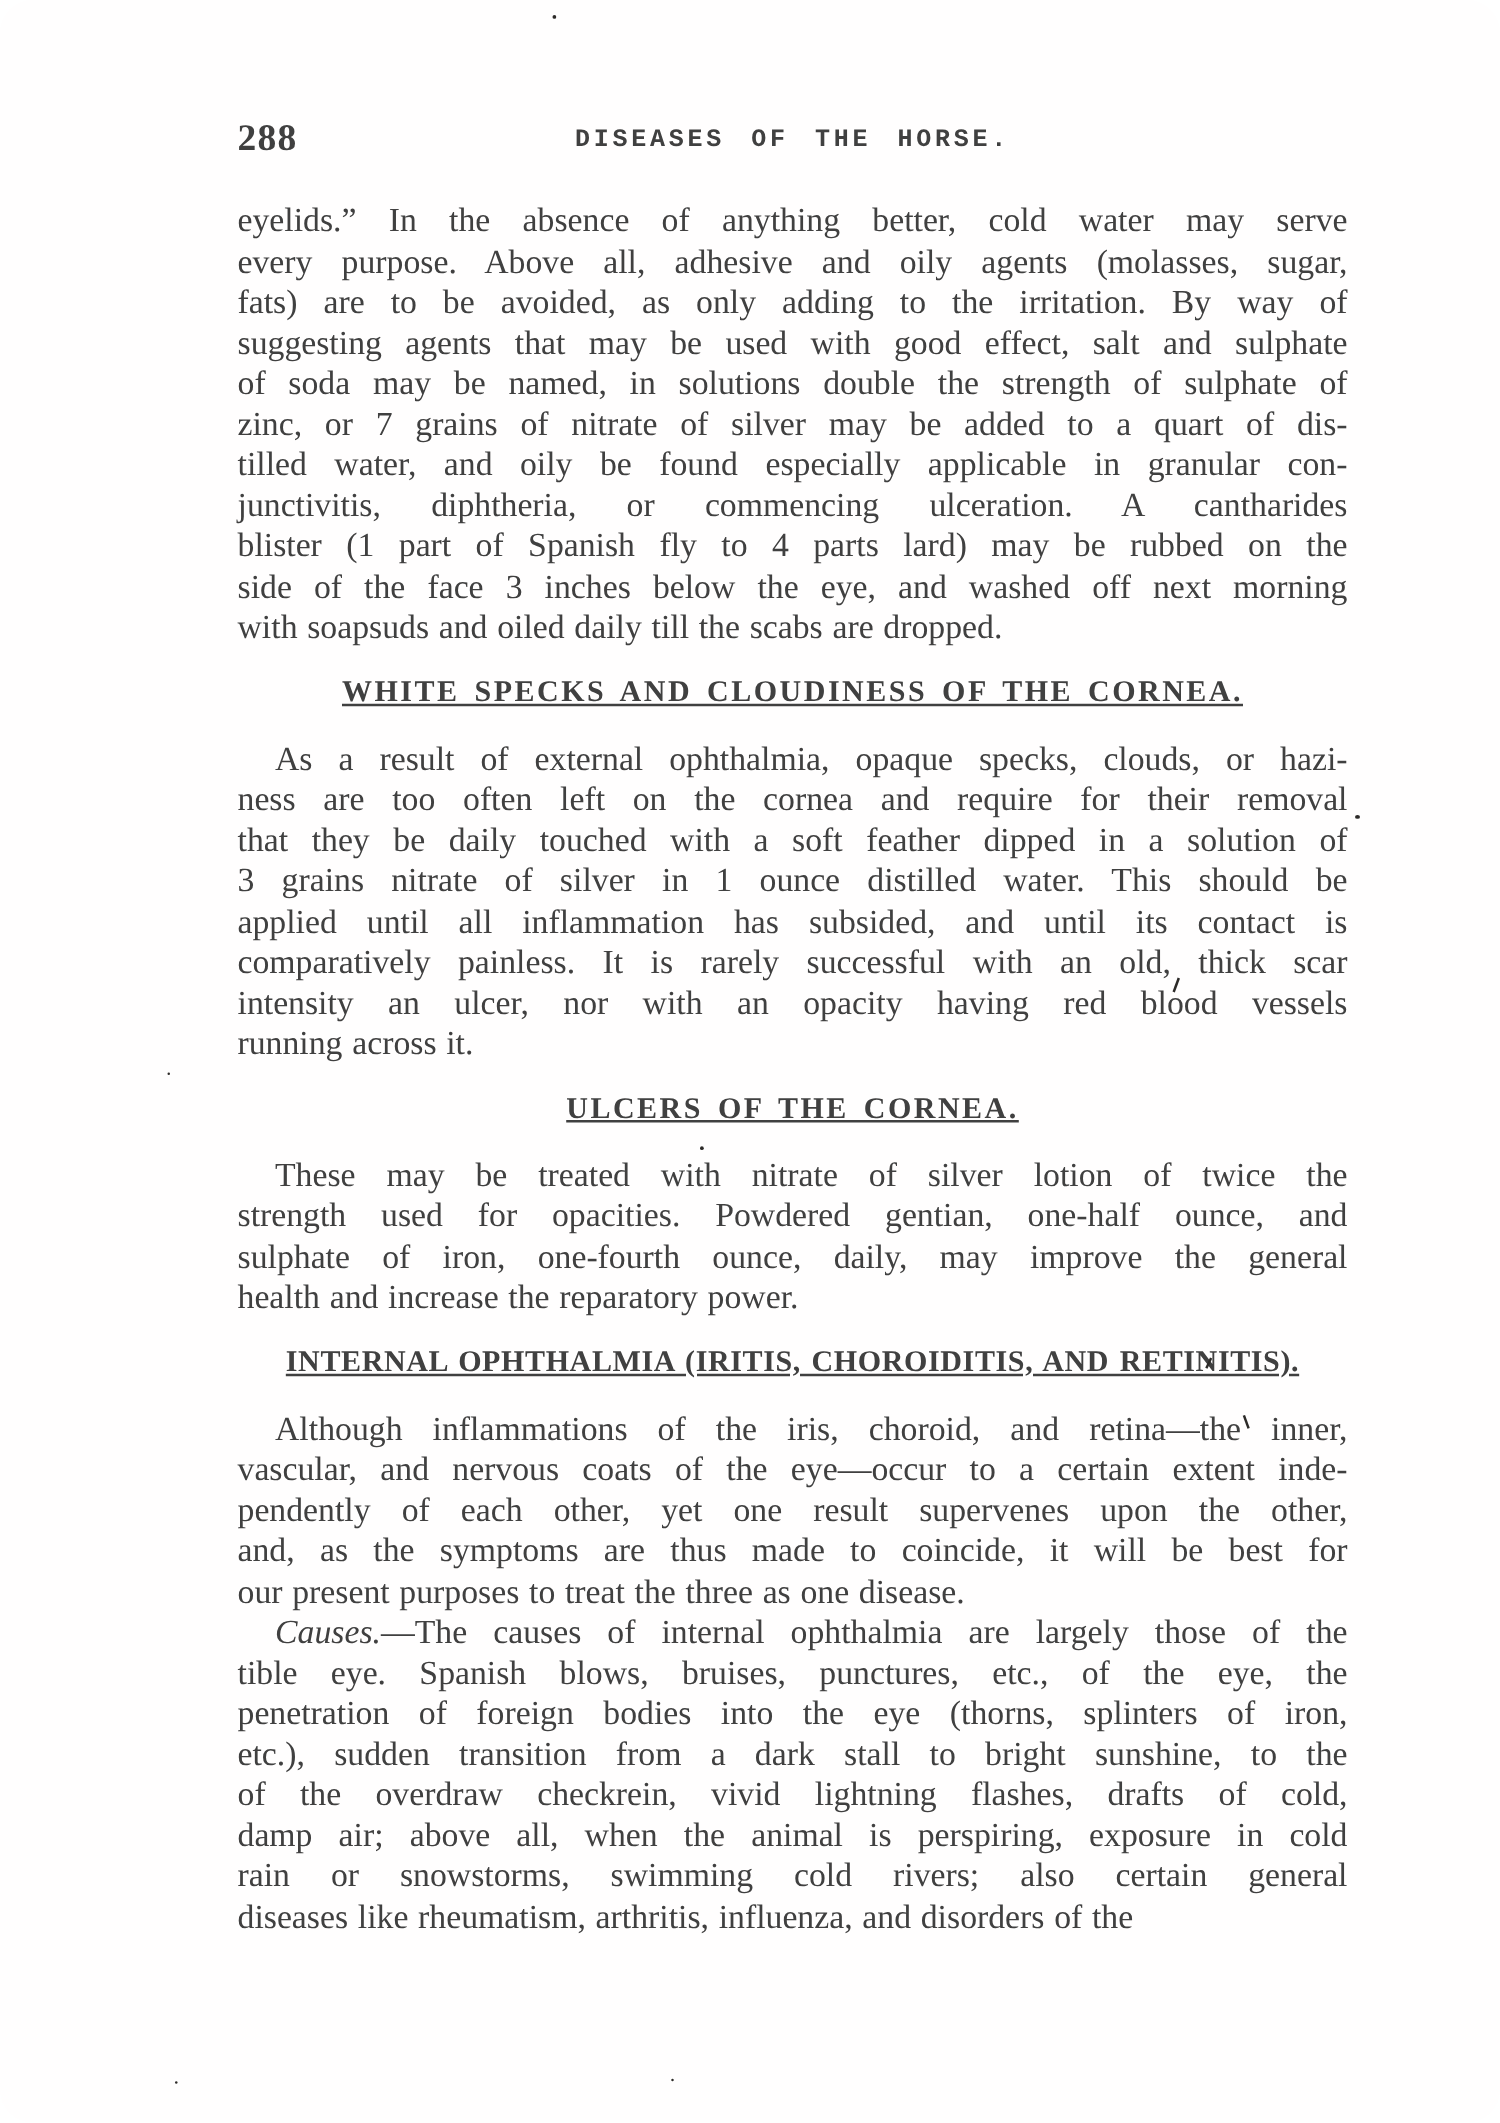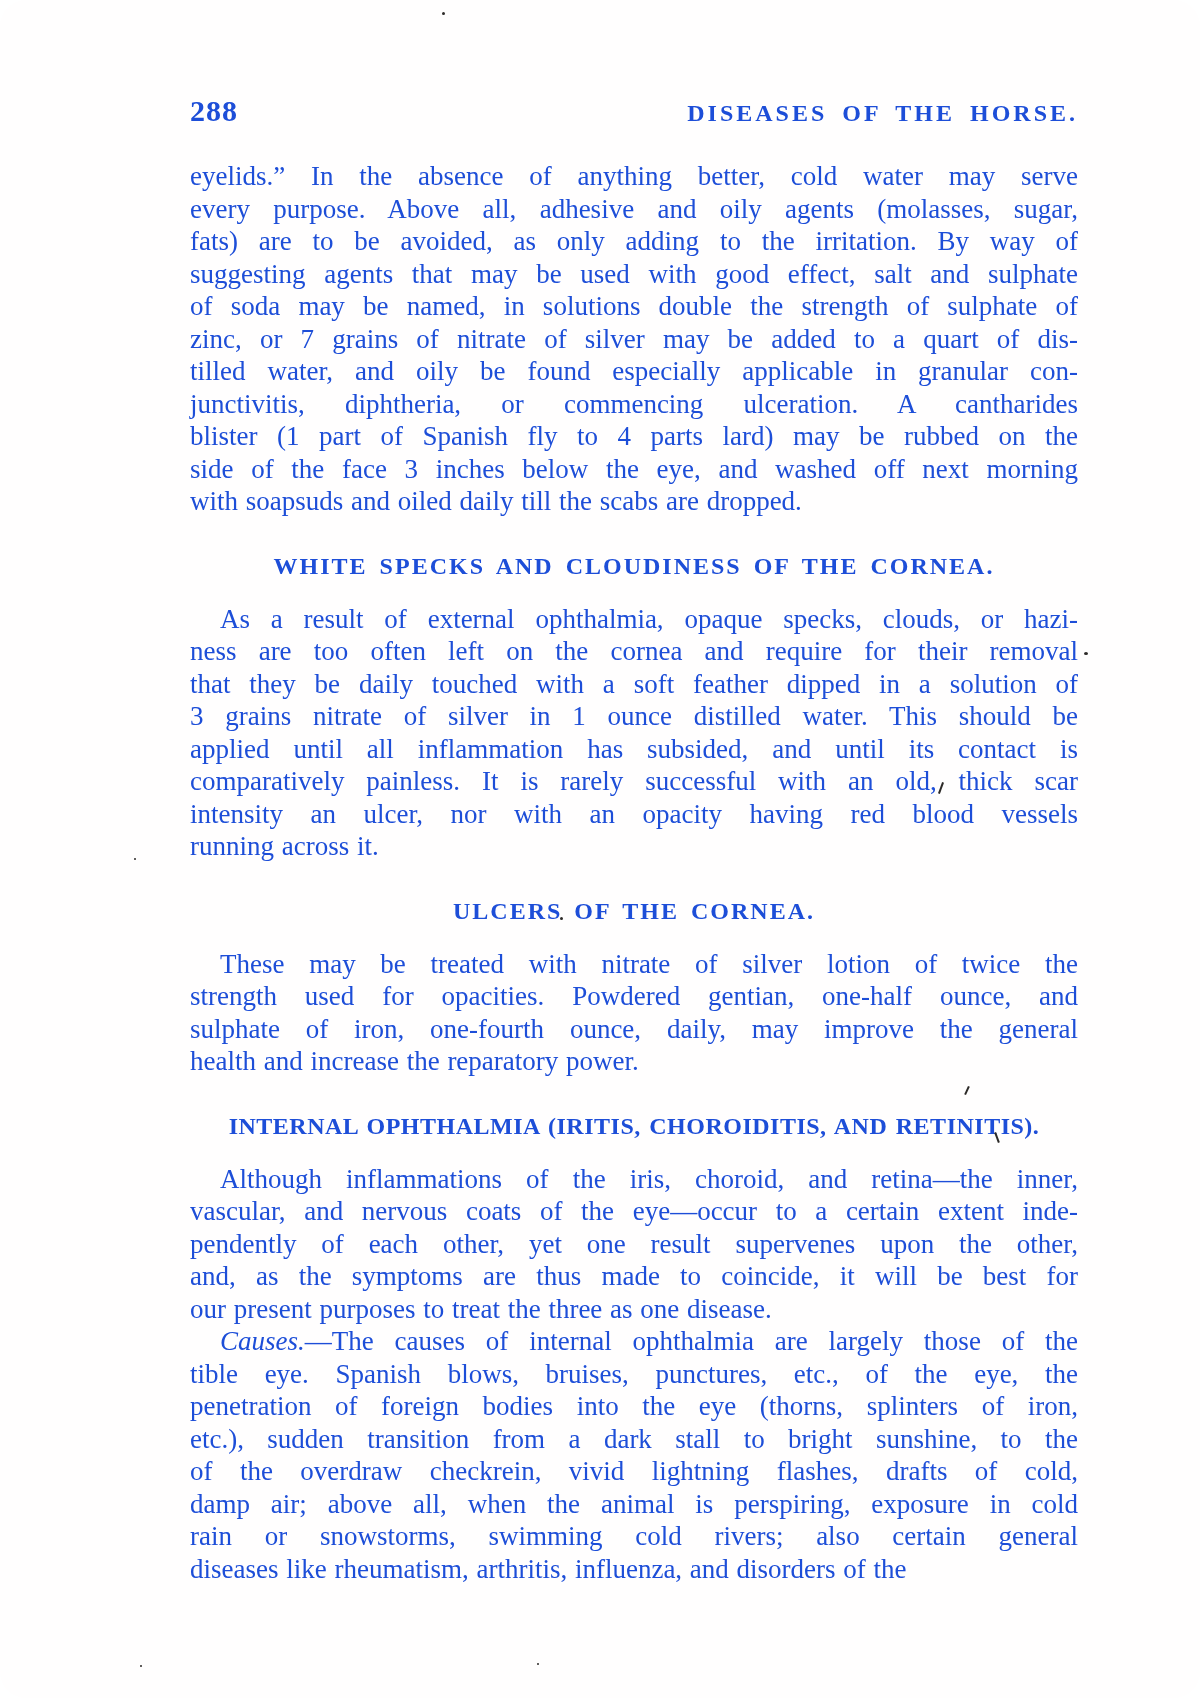--- a/index.html
+++ b/index.html
@@ -4,21 +4,21 @@
 <style>
   * { margin:0; padding:0; box-sizing:border-box; }
   html, body { background:#ffffff; }
   .page {
     position:relative;
     width:1200px;
     height:1698px;
     background:#fffefe;
     overflow:hidden;
     font-family:"Liberation Serif", serif;
-    color:#1d4ed8;
+    color:#404040;
     border-radius:26px;
   }
   .text-column {
     position:absolute;
     left:190px;
     top:94px;
     width:888px;
   }
   .page-header {
     position:relative;
@@ -29,48 +29,50 @@
     position:absolute;
     left:0; top:0;
     font-size:30px;
     font-weight:600;
     letter-spacing:1px;
     line-height:34px;
   }
   .running-head {
     position:absolute;
     left:0; right:0; top:6px;
-    text-align:right;
-    font-size:24px;
+    text-align:center;
+    font-size:20px;
     font-weight:700;
     letter-spacing:3px;
     line-height:26px;
     word-spacing:6px;
+    font-family:Liberation Mono, monospace;
   }
   .paragraph { }
   .line {
     font-size:27px;
     line-height:32.5px;
     text-align:left;
     word-spacing:1px;
   }
   .line.just {
     text-align:justify;
     text-align-last:justify;
   }
   .line.indent { text-indent:30px; }
   .lead-italic { font-style:italic; }
   .section-heading {
     font-size:24px;
     font-weight:700;
     text-align:center;
     letter-spacing:2px;
     line-height:34px;
-    margin:31px 0 20px 0;
+    margin:19px 0 20px 0;
     word-spacing:4px;
+    text-decoration:underline;
   }
   .section-heading.tight {
     letter-spacing:0.5px;
     word-spacing:2px;
   }
   
   .speck {
     position:absolute;
     background:#2c2a28;
     border-radius:50%;

